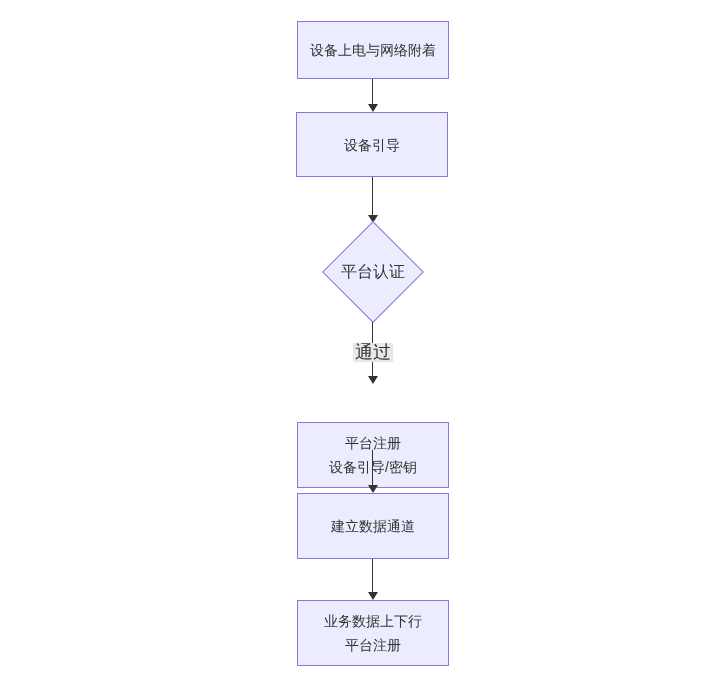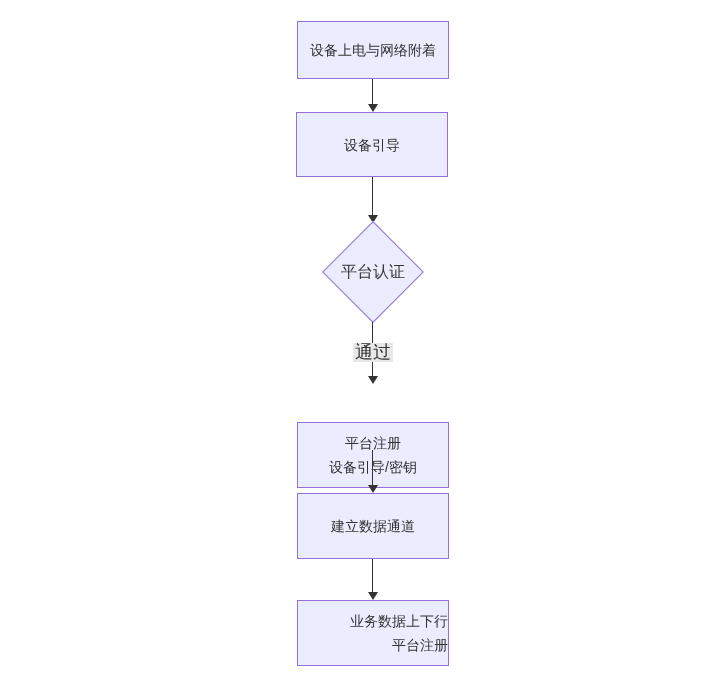--- a/index.html
+++ b/index.html
@@ -68,21 +68,21 @@
     font-size: 18px;
     line-height: 19px;
     padding: 0 2px;
     white-space: nowrap;
   }
   
   .n1 { left: 297px; top: 21px;  height: 58px; }
   .n2 { left: 296px; top: 112px; height: 65px; }
   .n4 { left: 297px; top: 384px; height: 66px; margin-top: 38px; }
   .n5 { left: 297px; top: 493px; height: 66px; }
-  .n6 { left: 297px; top: 600px; height: 66px; align-items: flex-end; }
+  .n6 { left: 297px; top: 600px; height: 66px; }
   .d3-shape { left: 337px; top: 236px; }
   .d3-label { left: 322px; top: 223px; width: 102px; height: 99px; }
   .e1-line { top: 79px;  height: 26px; } .e1-head { top: 104px; }
   .e2-line { top: 177px; height: 39px; } .e2-head { top: 215px; }
   .e3-line { top: 322px; height: 55px; } .e3-head { top: 376px; }
   .e4-line { top: 450px; height: 36px; } .e4-head { top: 485px; }
   .e5-line { top: 559px; height: 34px; } .e5-head { top: 592px; }
   .e3-label { top: 343px; }
 </style>
 </head>

